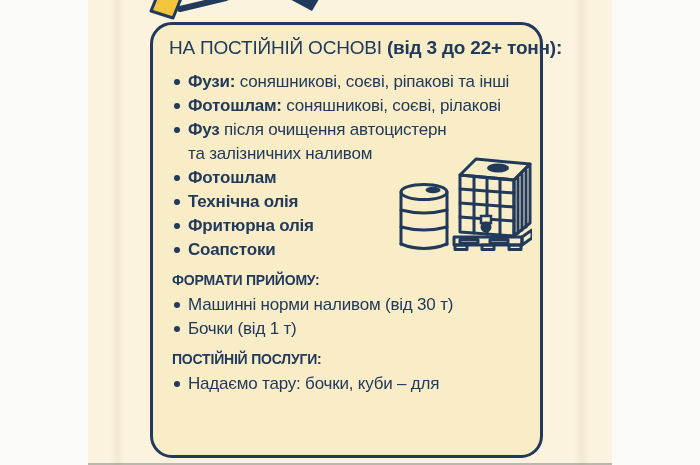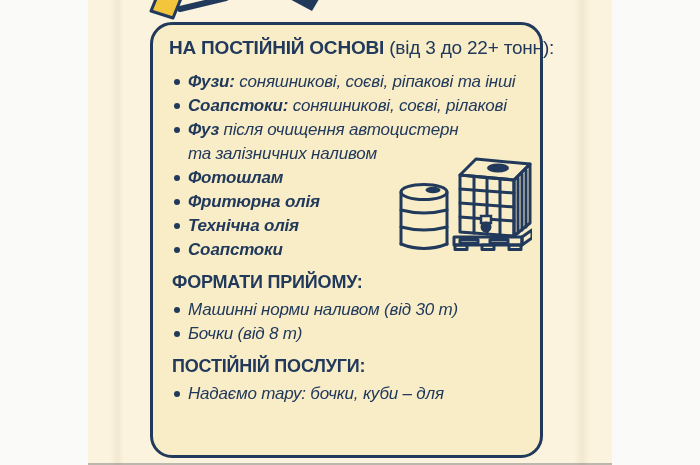--- a/index.html
+++ b/index.html
@@ -39,39 +39,38 @@
     background:#f9edc8;
     border:3px solid #21395b;
     border-radius:22px;
     padding:8px 16px 10px 16px;
     color:#21395b;
   }
   .box-title {
     font-size:19px; line-height:26px; letter-spacing:-0.2px;
     margin:2px 0 9px 0; white-space:nowrap;
   }
-  .box-title .t-main { font-weight:bold; }
-  .box-title .t-range { font-weight:normal;text-align:right; }
+  .box-title .t-main { font-weight:normal; }
+  .box-title .t-range { font-weight:bold;text-align:right; }
   ul { list-style:none; }
   li.bullet {
     position:relative;
     padding-left:19px;
     font-size:17px; line-height:24px;
     letter-spacing:-0.2px;
-    font-style:italic;
   }
   li.bullet::before {
     content:"";
     position:absolute; left:5px; top:9px;
     width:6px; height:6px; border-radius:50%;
     background:#21395b;
   }
   li.bullet .b { font-weight:bold; }
   .section-title {
-    font-size:18px; font-weight:bold; letter-spacing:-0.2px;
+    font-size:14px; font-weight:bold; letter-spacing:-0.2px;
     margin:10px 0 5px 3px;
   }
   .icons {
     position:absolute; left:0; top:0; width:100%; height:100%;
     pointer-events:none;
   }
   .barrel-wrap { position:absolute; left:245px; top:158px; }
   .ibc-wrap    { position:absolute; left:293px; top:128px; }
   svg .ln { stroke:#21395b; fill:none; stroke-width:3; stroke-linejoin:round; stroke-linecap:round; }
   svg .fl { fill:#21395b; stroke:none; }
@@ -94,44 +93,44 @@
 
     <div class="box-title">
       <span class="t-main">НА ПОСТІЙНІЙ ОСНОВІ</span><span class="t-range"> (від 3 до 22+ тонн):</span>
     </div>
 
     <ul>
       <li class="bullet">
         <span class="b">Фузи:</span><span> соняшникові, соєві, ріпакові та інші</span>
       </li>
       <li class="bullet">
-        <span class="b">Соапстоки:</span><span> соняшникові, соєві, рілакові</span>
+        <span class="b">Фотошлам:</span><span> соняшникові, соєві, рілакові</span>
       </li>
       <li class="bullet">
         <span class="b">Фуз</span><span> після очищення автоцистерн</span><br>
         <span>та залізничних наливом</span>
       </li>
       <li class="bullet">
         <span class="b">Фотошлам</span><span></span>
       </li>
       <li class="bullet">
-        <span class="b">Фритюрна олія</span><span></span>
+        <span class="b">Технічна олія</span><span></span>
       </li>
       <li class="bullet">
-        <span class="b">Технічна олія</span><span></span>
+        <span class="b">Фритюрна олія</span><span></span>
       </li>
       <li class="bullet">
         <span class="b">Соапстоки</span><span></span>
       </li>
     </ul>
 
     <div class="section-title">ФОРМАТИ ПРИЙОМУ:</div>
     <ul>
       <li class="bullet">Машинні норми наливом (від 30 т)</li>
-      <li class="bullet">Бочки (від 8 т)</li>
+      <li class="bullet">Бочки (від 1 т)</li>
     </ul>
 
     <div class="section-title">ПОСТІЙНІЙ ПОСЛУГИ:</div>
     <ul>
       <li class="bullet">
         <span>Надаємо тару: бочки, куби – для</span><br>
         
       </li>
     </ul>
 

